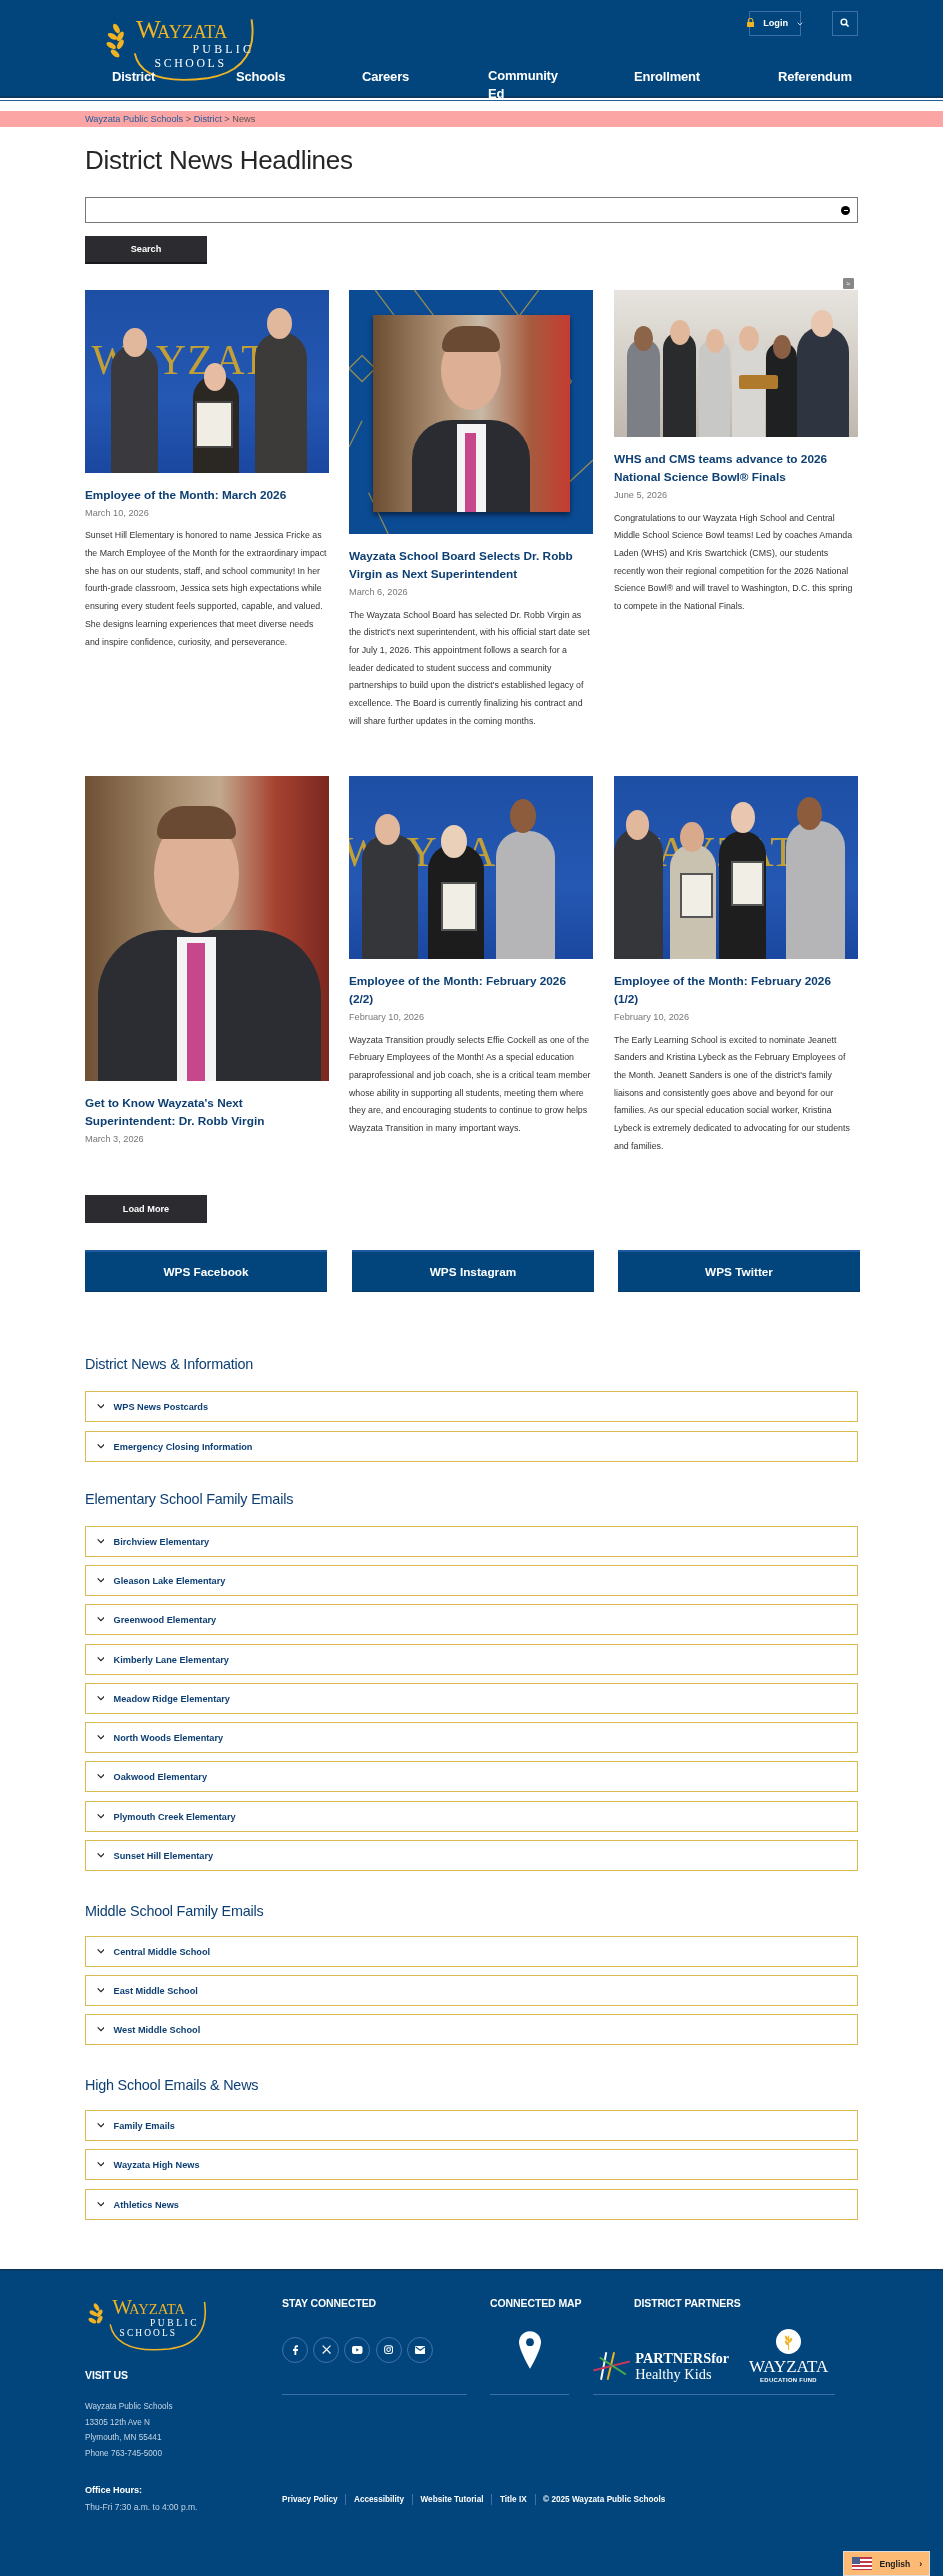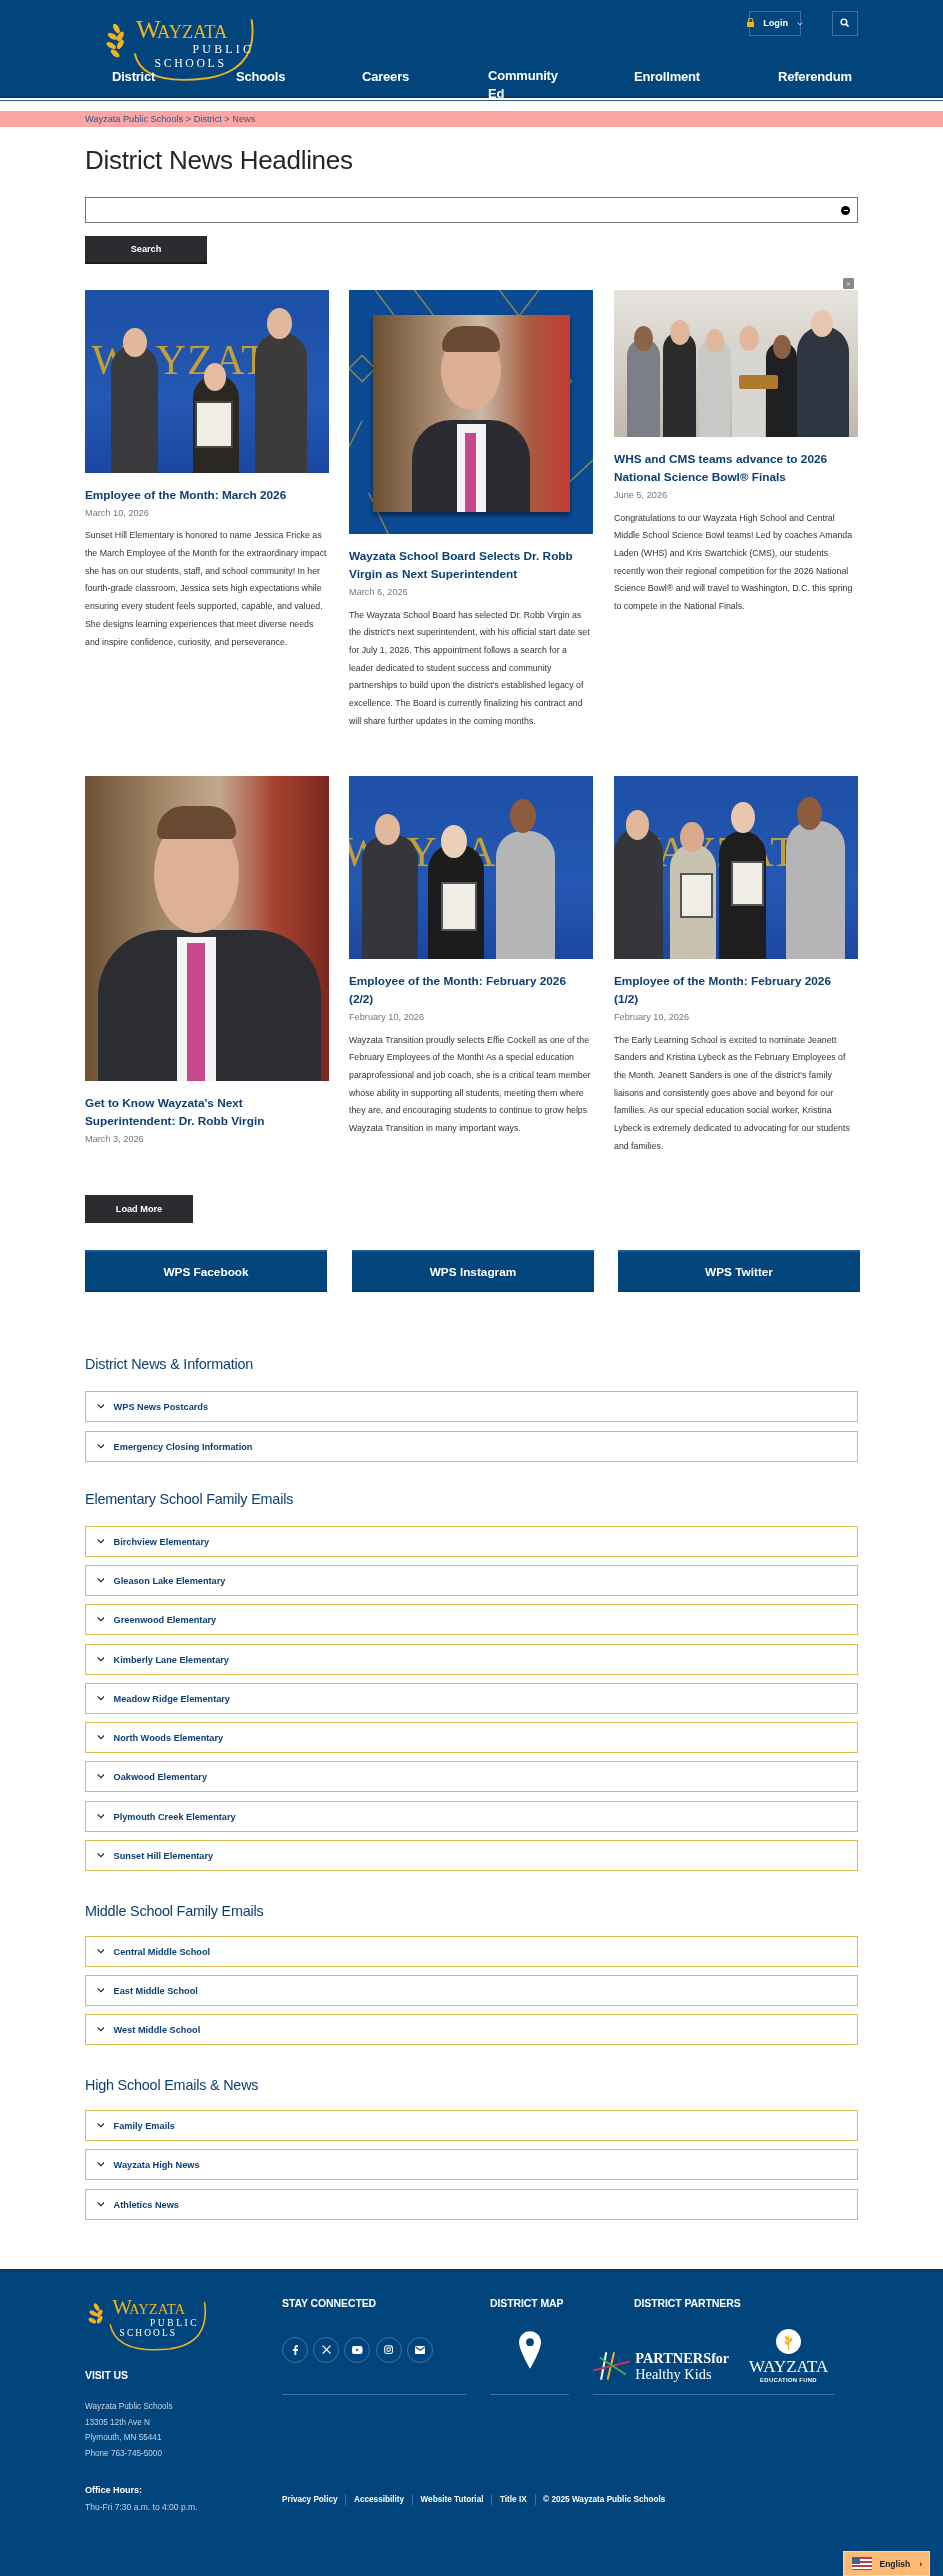--- a/index.html
+++ b/index.html
@@ -34,21 +34,21 @@
 .card h3{font-size:11.8px;line-height:18.3px;color:#0d3f73;font-weight:bold;margin-top:13px}
 .card .date{font-size:9.2px;color:#777;margin-top:3.9px}
 .card p{font-size:8.8px;line-height:17.7px;color:#333;margin-top:9.2px}
 
 
 .ph-blue{background:linear-gradient(180deg,#1d4fa5 0%,#2558b3 60%,#1a47a0 100%)}
 .ph-banner{position:absolute;left:6.6px;top:46px;font-family:"Liberation Serif",serif;font-size:42px;color:#d5a928;opacity:.9;letter-spacing:1.3px}
 .person{position:absolute;bottom:0;border-radius:26px 26px 0 0}
 .head{position:absolute;border-radius:50%;background:#e2b89c}
 
-.load-more{position:absolute;left:85px;top:1195px;width:108px;height:28px;background:#2c2c30;color:#fff;font-size:9.2px;font-weight:bold;display:flex;align-items:center;justify-content:center;border:none}
+.load-more{position:absolute;left:85px;top:1195px;width:122px;height:28px;background:#2c2c30;color:#fff;font-size:9.2px;font-weight:bold;display:flex;align-items:center;justify-content:center;border:none}
 .social-btn{position:absolute;top:1250px;width:242px;height:42px;background:#01457c;color:#fff;font-size:11.8px;font-weight:bold;display:flex;align-items:center;justify-content:center;border-top:2px solid #1c5ba0;border-bottom:1.3px solid #0a3866}
 
 .sec-title{position:absolute;left:85px;font-size:14.4px;font-weight:normal;color:#0d3f73;letter-spacing:-0.2px}
 .acc{position:absolute;left:85px;width:773px;height:31px;border:1px solid #dcbc52;background:#fff;display:flex;align-items:center}
 .acc .chev{width:7.9px;height:7.9px;margin-left:10.5px;margin-right:9.2px;position:relative}
 .acc .chev svg{width:7.9px;height:6.6px;display:block}
 .acc span.lbl{font-size:9.2px;font-weight:bold;color:#0d3f73}
 
 
 .footer{position:absolute;left:0;top:2269px;width:944px;height:307px;background:#01457c;border-top:2px solid #0b3763}
@@ -456,21 +456,21 @@
       </a>
     <a>
         <svg width="10.5" height="7.9" viewBox="0 0 16 12">
           <rect width="16" height="12" rx="1.5" fill="#fff"></rect>
           <path d="M1 1.5l7 5 7-5" stroke="#01457c" stroke-width="1.6" fill="none"></path>
         </svg>
       </a>
   </div>
   <div class="f-line" style="left:282px;top:123px;width:185px"></div>
 
-  <div class="f-h" style="left:490px;top:26px">DISTRICT MAP</div>
+  <div class="f-h" style="left:490px;top:26px">CONNECTED MAP</div>
   <a style="position:absolute;left:519px;top:60px">
     <svg width="22" height="38" viewBox="0 0 34 58">
         <path d="M17 0C7.6 0 0 7.6 0 17c0 12 17 41 17 41s17-29 17-41C34 7.6 26.4 0 17 0z" fill="#fff"></path>
         <circle cx="17" cy="17" r="6" fill="#01457c"></circle>
       </svg>
   </a>
   <div class="f-line" style="left:490px;top:123px;width:79px"></div>
 
   <div class="f-h" style="left:634px;top:26px">DISTRICT PARTNERS</div>
   <a style="position:absolute;left:593px;top:80px;display:flex;align-items:center;gap:5.2px">

